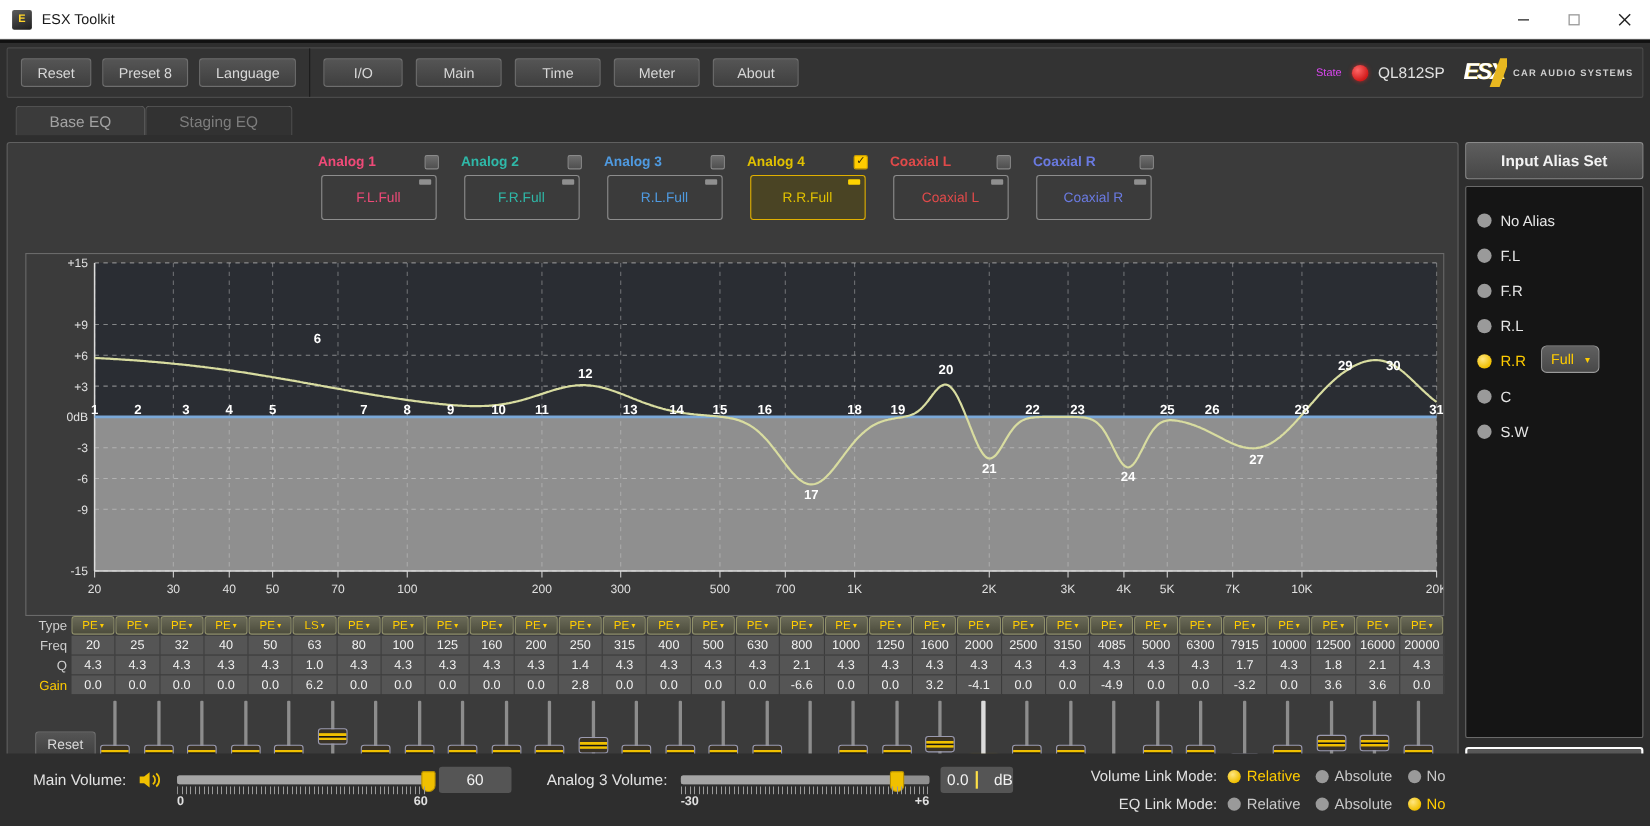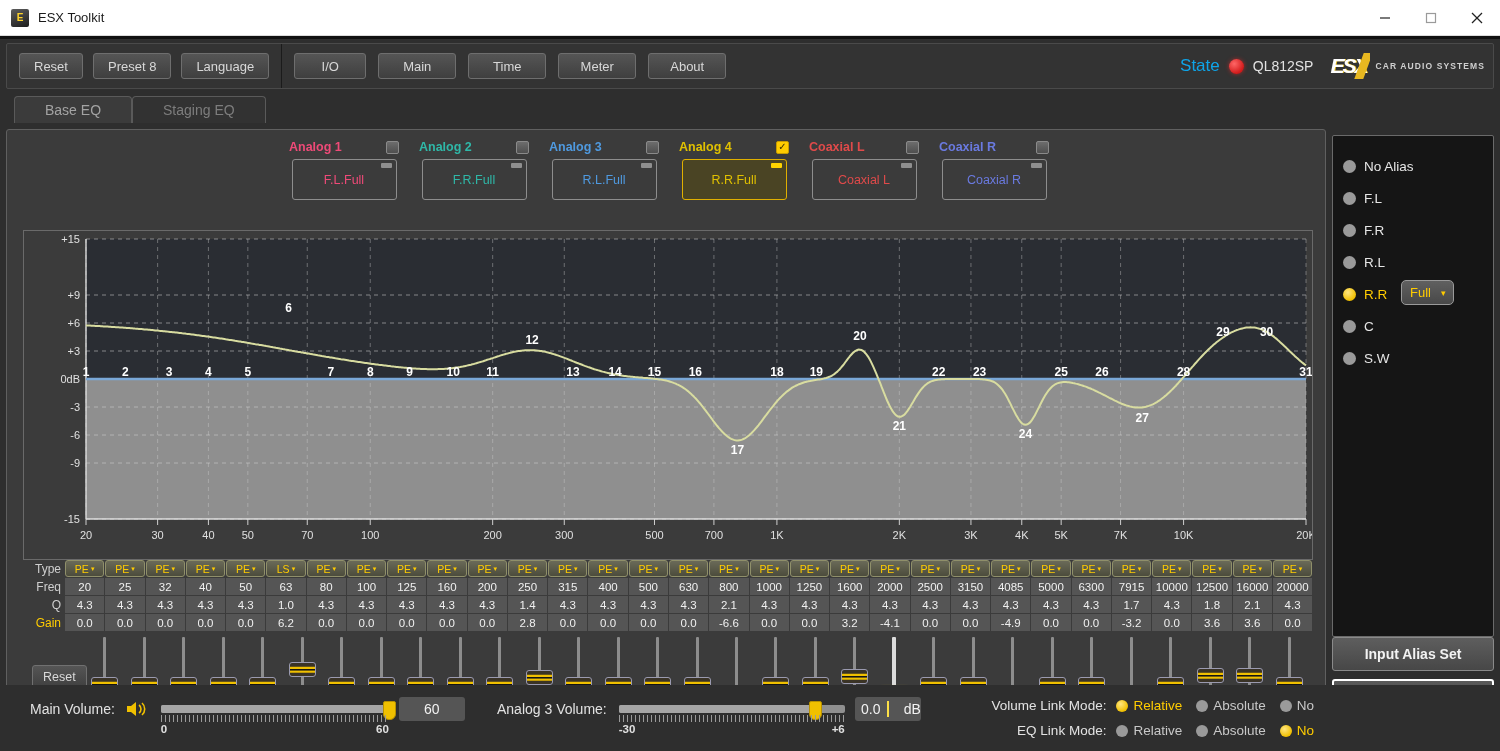--- a/index.html
+++ b/index.html
@@ -55,21 +55,21 @@
   #file-field {
     height: 26px; background: #2a2a2a; border: 1px solid #6b6b6b;
     border-radius: 3px; color: #dddddd; font-size: 12.5px;
     padding: 0 8px; display: flex; align-items: center;
     width: 236px; margin-left: 6px; margin-right: 8px;
   }
   #state-area {
     position: absolute; right: 8px; top: 0; height: 100%;
     display: flex; align-items: center; gap: 9px;
   }
-  #state-label { color: #0ea5e9; font-size: 17px; margin-left: 21px; }
+  #state-label { color: #d946ef; font-size: 10px; margin-left: 21px; }
   #state-led { width: 15px; height: 15px; border-radius: 50%;
     background: radial-gradient(circle at 35% 32%, #ff6666, #d21a1a 70%);
     box-shadow: 0 0 4px rgba(230,40,40,.65); }
   #device-name { color: #e2e2e2; font-size: 14px; text-align: center; }
   #logo {
     display: flex; align-items: center; height: 30px;
     padding-left: 4px;
   }
   #logo-mark {
     width: 44px; height: 26px; position: relative; overflow: hidden;
@@ -933,20 +933,21 @@
             <div class="sl-knob" style="top:42px"></div>
             <div class="sl-dot "></div>
             <div class="sl-num">31</div>
           </div>
         </div>
     </div>
 
   </div>
 
   <div id="sidebar">
+    <div id="alias-title">Input Alias Set</div>
     <div id="alias-list">
         <div class="arow">
           <span class="radio"></span>
           <span class="alabel">No Alias</span>
         </div>
         <div class="arow">
           <span class="radio"></span>
           <span class="alabel">F.L</span>
         </div>
         <div class="arow">
@@ -967,21 +968,20 @@
         </div>
         <div class="arow">
           <span class="radio"></span>
           <span class="alabel">C</span>
         </div>
         <div class="arow">
           <span class="radio"></span>
           <span class="alabel">S.W</span>
         </div>
       </div>
-    <div id="alias-title">Input Alias Set</div>
     <div id="back-btn">Back To I/O View</div>
   </div>
 
   <div id="bottom">
     <div id="vol-main">
       <div class="vlabel">Main Volume:</div>
       <div id="spk-icon">
         <svg width="24" height="20" viewBox="0 0 24 20">
           <polygon points="2,7 6,7 11,3 11,17 6,13 2,13" fill="#f0c000"></polygon>
           <path d="M14 6 a5 5 0 0 1 0 8" fill="none" stroke="#f0c000" stroke-width="1.6"></path>

